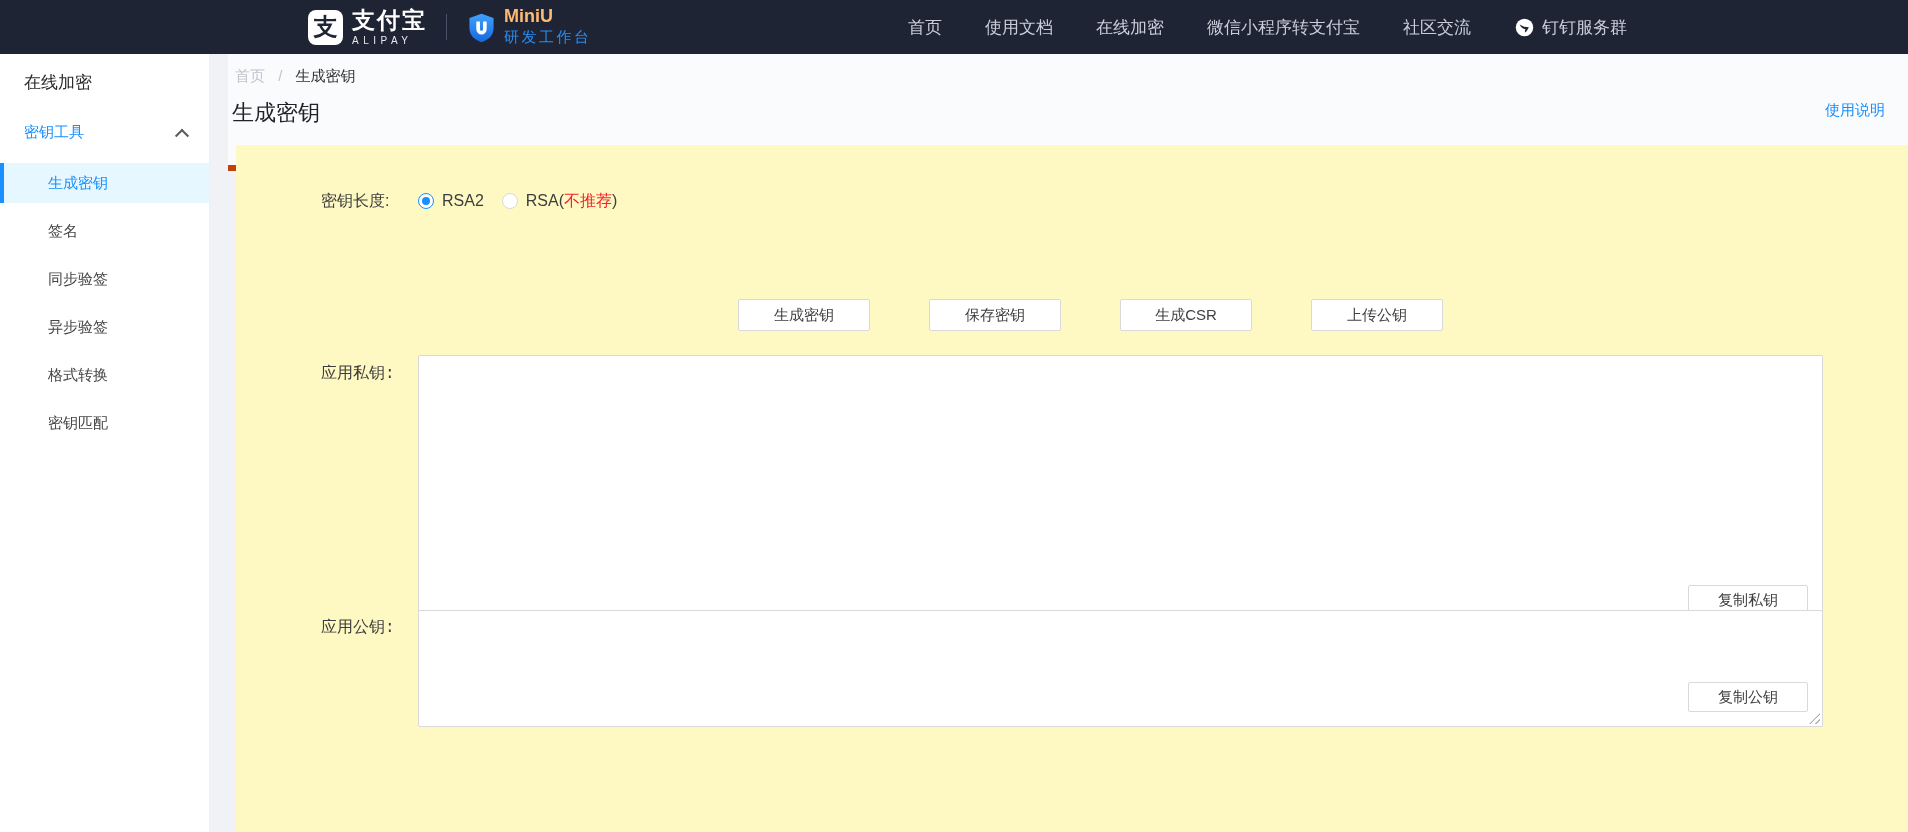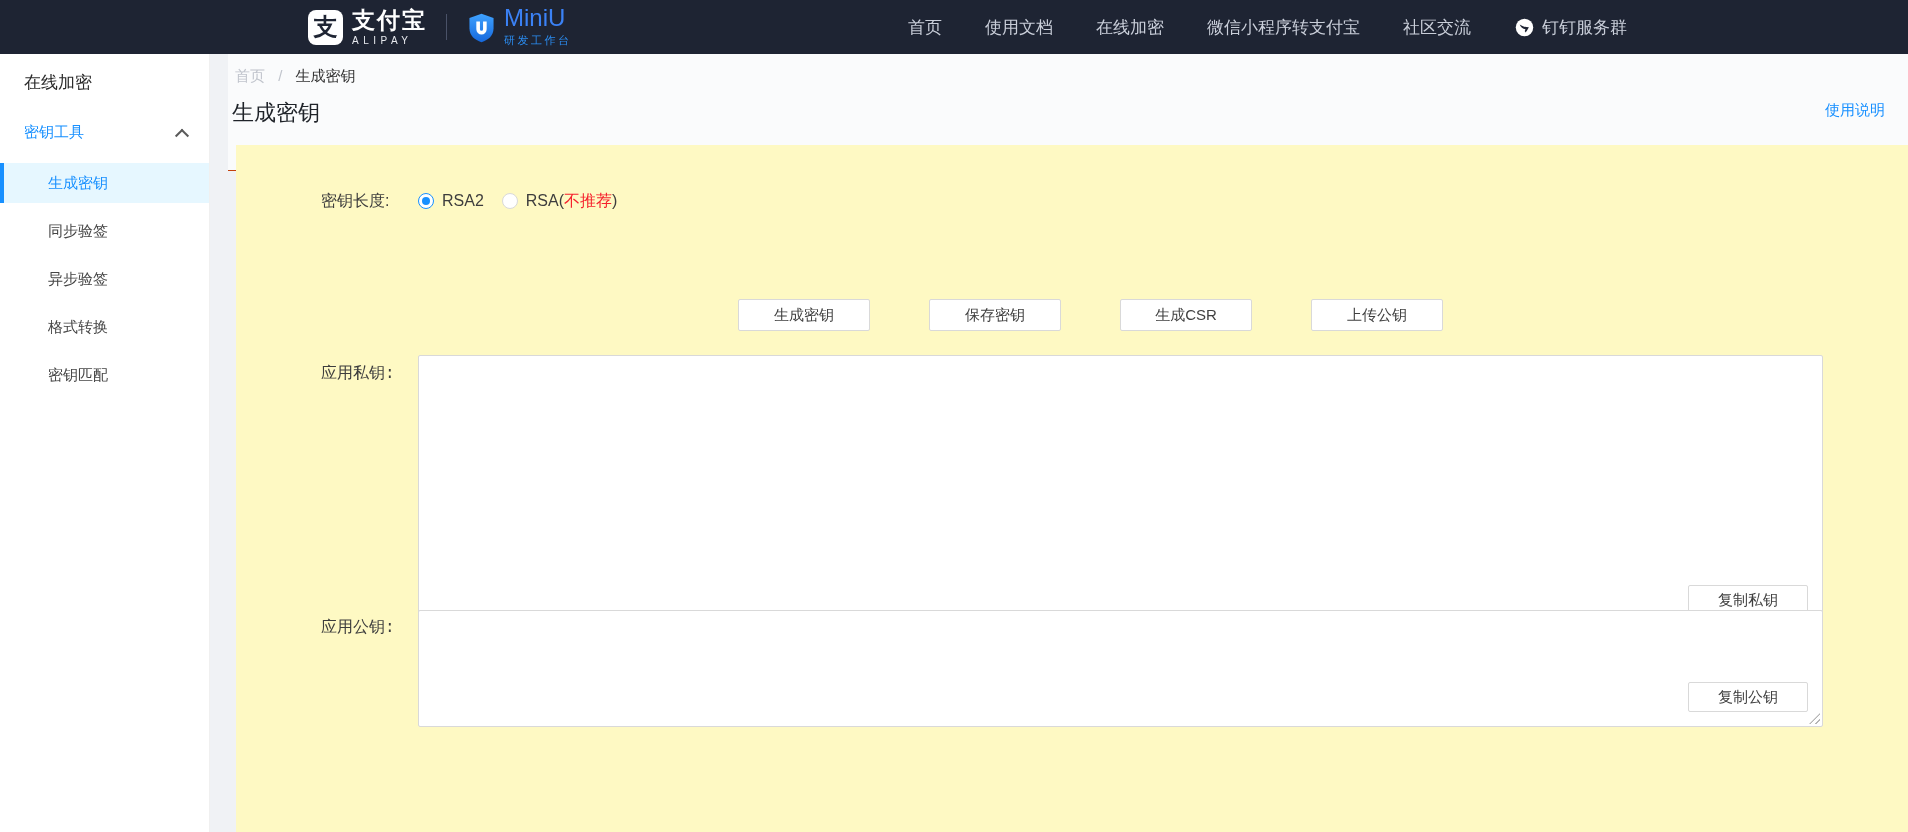--- a/index.html
+++ b/index.html
@@ -10,22 +10,22 @@
   .navbar{position:absolute;top:0;left:0;width:100%;height:54px;background:#1e2433;}
   .logo-area{position:absolute;left:308px;top:0;height:54px;display:flex;align-items:center;}
   .alipay-badge{width:35px;height:35px;background:#ffffff;border-radius:8px;display:flex;
         align-items:center;justify-content:center;color:#1e2433;font-size:24px;font-weight:bold;}
   .alipay-text{margin-left:9px;color:#ffffff;display:flex;flex-direction:column;}
   .alipay-name{font-size:23px;font-weight:600;letter-spacing:2px;line-height:1;}
   .alipay-sub{font-size:10px;letter-spacing:4.5px;margin-top:3px;color:#e8eaef;}
   .logo-divider{width:1px;height:26px;background:#4a5268;margin:0 19px;}
   .miniu-shield{width:31px;height:31px;display:block;}
   .miniu-text{margin-left:7px;display:flex;flex-direction:column;}
-  .miniu-name{font-size:24px;font-weight:normal;line-height:1;color:#3b82f6;}
-  .miniu-sub{font-size:11px;letter-spacing:2.5px;margin-top:3px;color:#2b8cf0;}
+  .miniu-name{font-size:18px;font-weight:bold;line-height:1;color:#fdba74;}
+  .miniu-sub{font-size:15px;letter-spacing:2.5px;margin-top:3px;color:#2b8cf0;}
 
   .nav-menu{position:absolute;left:908px;top:0;height:54px;display:flex;align-items:center;gap:43px;}
   .nav-item{display:flex;align-items:center;gap:7px;color:#c9ced9;font-size:17px;cursor:pointer;white-space:nowrap;}
   .dd-icon{width:21px;height:21px;display:block;}
 
   
   .sidebar{position:absolute;top:54px;left:0;width:210px;height:778px;background:#ffffff;
            border-right:1px solid #f0f0f0;box-sizing:border-box;}
   .sidebar-title{margin:17px 0 0 24px;font-size:17px;color:#2b2b2b;font-weight:500;}
   .sidebar-group{margin:29px 22px 0 24px;display:flex;justify-content:space-between;align-items:center;
@@ -34,21 +34,21 @@
            transform:rotate(45deg) translate(2px,2px);}
   .sidebar-menu{margin-top:21px;}
   .menu-item{position:relative;height:40px;line-height:40px;padding-left:48px;margin:8px 0;
              font-size:15px;color:#454545;cursor:pointer;}
   .menu-item.active{background:#e6f7ff;color:#1890ff;}
   .menu-item.active::before{content:"";position:absolute;left:0;top:0;bottom:0;width:4px;background:#1890ff;}
 
   
   .main{position:absolute;top:54px;left:228px;width:1680px;height:778px;}
   .page-header{position:absolute;top:0;left:0;width:100%;height:117px;background:#fafbfc;
-               border-bottom:1px solid #c2410c;box-sizing:border-box;}
+               border-bottom:6px solid #c2410c;box-sizing:border-box;}
   .breadcrumb{position:absolute;left:7px;top:13px;font-size:15px;}
   .bc-home{color:#c0c4cc;cursor:pointer;}
   .bc-sep{color:#c0c4cc;margin:0 9px;}
   .bc-cur{color:#333333;font-weight:500;}
   .page-title{position:absolute;left:4px;top:44px;font-size:22px;color:#1f2329;font-weight:500;}
   .help-link{position:absolute;right:23px;top:47px;font-size:15px;color:#1890ff;cursor:pointer;}
 
   .panel{position:absolute;top:91px;left:8px;width:100%;height:687px;background:#fef9c3;}
 
   .form-row{position:absolute;display:flex;align-items:center;height:32px;left:85px;}
@@ -131,20 +131,21 @@
   </div>
 
   <div class="sidebar">
     <div class="sidebar-title">在线加密</div>
     <div class="sidebar-group">
       <span>密钥工具</span>
       <span class="chev-up"></span>
     </div>
     <div class="sidebar-menu">
       <div class="menu-item active">生成密钥</div>
+      <div class="menu-item">签名</div>
       <div class="menu-item">同步验签</div>
       <div class="menu-item">异步验签</div>
       <div class="menu-item">格式转换</div>
       <div class="menu-item">密钥匹配</div>
     </div>
   </div>
 
   <div class="main">
     <div class="page-header">
       <div class="breadcrumb">

